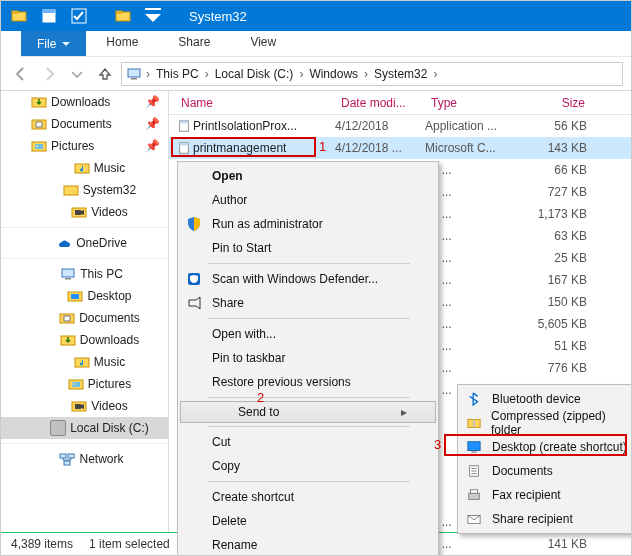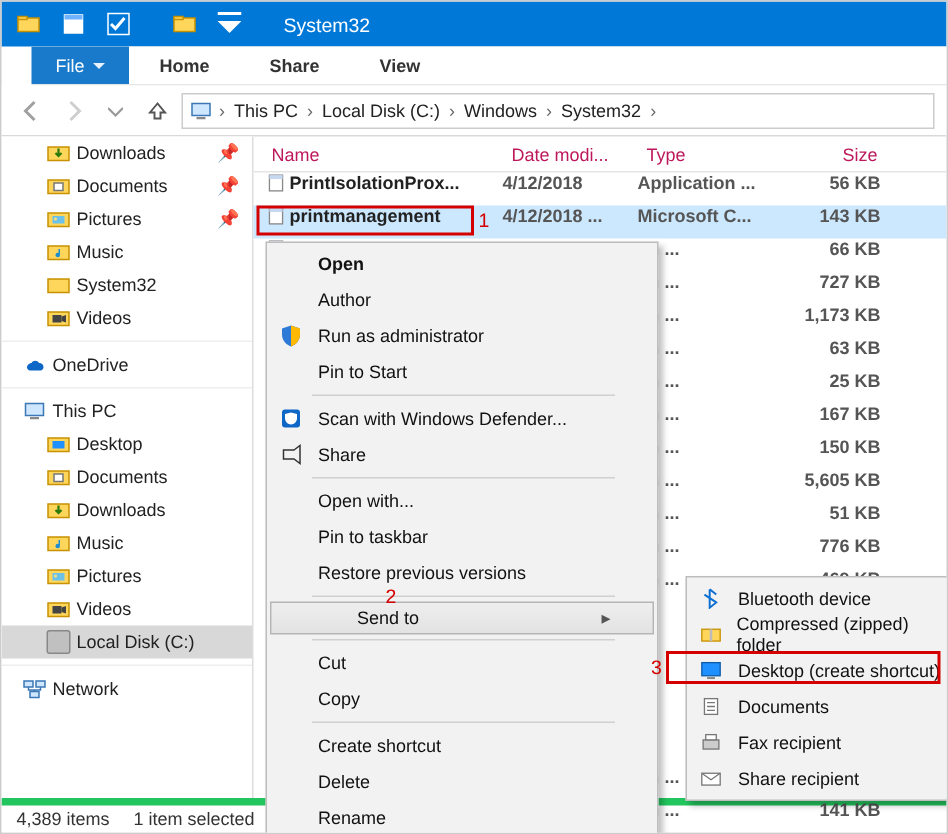--- a/index.html
+++ b/index.html
@@ -5,60 +5,60 @@
   * { margin: 0; padding: 0; box-sizing: border-box; font-family: "Segoe UI", Tahoma, sans-serif; font-size: 12px; }
   body { width: 632px; height: 556px; background: #fff; border: 1px solid #ccc; overflow: hidden; }
   .titlebar { height: 30px; background: #0078d7; display: flex; align-items: center; color: #fff; }
   .titlebar .left { display: flex; align-items: center; gap: 6px; padding: 0 6px; }
   .titlebar .left svg { width: 16px; height: 16px; }
   .titlebar .qat { display: flex; align-items: center; gap: 8px; padding: 0 4px; }
   .titlebar .title { margin-left: 4px; font-size: 13px; }
   .menubar { height: 26px; background: #fff; display: flex; align-items: stretch; border-bottom: 1px solid #e6e6e6; margin-left: 20px; }
   .file-tab { background: #1979ca; color: #fff; padding: 4px 16px; display: flex; align-items: center; font-size: 13px; }
   .file-tab::after { content:""; width:0;height:0;border-left:4px solid transparent;border-right:4px solid transparent;border-top:4px solid #fff; margin-left:6px; opacity:.9;}
-  .ribbon-tab { padding: 4px 20px; color: #333; display: flex; align-items: center; font-size: 13px; font-weight: bold; }
+  .ribbon-tab { padding: 4px 20px; color: #333; display: flex; align-items: flex-start; font-size: 13px; }
   .navbar { height: 34px; background: #fff; display: flex; align-items: center; gap: 4px; padding: 4px 8px; border-bottom: 1px solid #d9d9d9; }
   .nav-btn { width: 24px; height: 24px; display: flex; align-items: center; justify-content: center; color: #999; }
   .nav-btn.active { color: #0078d7; }
   .breadcrumb { flex: 1; height: 24px; border: 1px solid #ccc; display: flex; align-items: center; padding: 0 4px; gap: 2px; }
   .breadcrumb .crumb { padding: 2px 2px; color: #222; display:flex; align-items:center; gap:2px;}
   .breadcrumb .sep { color: #666; padding:0 2px; }
   .main { display: flex; height: calc(100% - 30px - 26px - 34px - 23px); }
   .tree { width: 168px; border-right: 1px solid #ddd; overflow: hidden; background: #fff; }
-  .tree .node { display: flex; align-items: center; gap: 4px; height: 22px; padding-left: 14px; color: #222;}
+  .tree .node { display: flex; align-items: center; gap: 4px; height: 22px; padding-left: 14px; color: #222; justify-content: center;}
   .tree .node.l2 { padding-left: 30px; }
   .tree .node .pin { margin-left:auto; margin-right:8px; color:#777;}
   .tree .node.sel { background: #d8d8d8; }
   .tree .node .disc{ width:16px;height:16px;background:#c0c0c0;border:1px solid #888;border-radius:2px;}
   .tree .node svg { flex-shrink: 0; }
   .hline { height:1px; background:#eee; margin:4px 0; }
   .list { flex: 1; position: relative; }
   .cols { display: flex; height: 24px; color: #be185d; border-bottom: 1px solid #e5e5e5; padding-left: 6px; }
   .cols div { display: flex; align-items: center; padding: 0 6px; }
   .c-name{width:160px;} .c-date{width:90px;} .c-type{width:98px;} .c-size{width:68px; justify-content:flex-end;}
-  .row { display:flex; height:22px; padding-left:6px; color:#222;font-weight:bold; }
+  .row { display:flex; height:22px; align-items:center; padding-left:6px; color:#222; }
   .row.sel { background:#cce8ff; }
   .row .ico{width:18px;display:flex;justify-content:center;}
   .row .nm{width:142px;overflow:hidden;white-space:nowrap;text-overflow:ellipsis;}
   .row .dt{width:90px;color:#555;}
   .row .tp{width:98px;color:#555;overflow:hidden;white-space:nowrap;text-overflow:ellipsis;}
   .row .sz{width:68px;text-align:right;color:#555;padding-right:4px;}
   .marker-red { position:absolute; border:2px solid #d40000; pointer-events:none; }
   .marker-num { position:absolute; color:#d40000; font-size:13px; pointer-events:none; }
   .ctxmenu { position:absolute; background:#f2f2f2; border:1px solid #bdbdbd; box-shadow:3px 3px 4px rgba(0,0,0,.25); padding:2px 0; }
   .ctxmenu .mi { height:24px; display:flex; align-items:center; padding:0 28px 0 6px; gap:8px; color:#111; }
   .ctxmenu .mi .mico{width:20px;display:flex;justify-content:center;align-items:center;}
   .ctxmenu .mi.bold span.lab{font-weight:600;}
   .ctxmenu .mi.hl { background:linear-gradient(#eee,#e3e3e3); border:1px solid #b5b5b5; margin:0 2px; height:22px;gap:31px;}
   .ctxmenu .mi .arrow { margin-left:auto; color:#555;}
   .ctxmenu .msep{height:1px;background:#d0d0d0;margin:3px 28px 3px 30px;}
   .submenu{position:absolute;background:#f2f2f2;border:1px solid #bdbdbd;box-shadow:3px 3px 4px rgba(0,0,0,.25);padding:2px 0;}
   .submenu .mi{height:24px;display:flex;align-items:center;padding:0 14px 0 6px;gap:8px;color:#111;}
   .submenu .mi .mico{width:20px;display:flex;justify-content:center;align-items:center;}
-  .statusbar { height:23px; border-top:5px solid #22c55e; display:flex; align-items:center; padding:0 10px; gap:16px; color:#333; background:#fff;}
+  .statusbar { height:23px; border-top:1px solid #22c55e; display:flex; align-items:center; padding:0 10px; gap:16px; color:#333; background:#fff;}
   svg{display:block;}
 </style>
 </head>
 <body>
 
 <div class="titlebar">
   <div class="left">
     <span class="qat">
       <svg viewBox="0 0 16 16">
           <rect x="1" y="4" width="14" height="9" fill="#ffd65c" stroke="#c79100"></rect>

